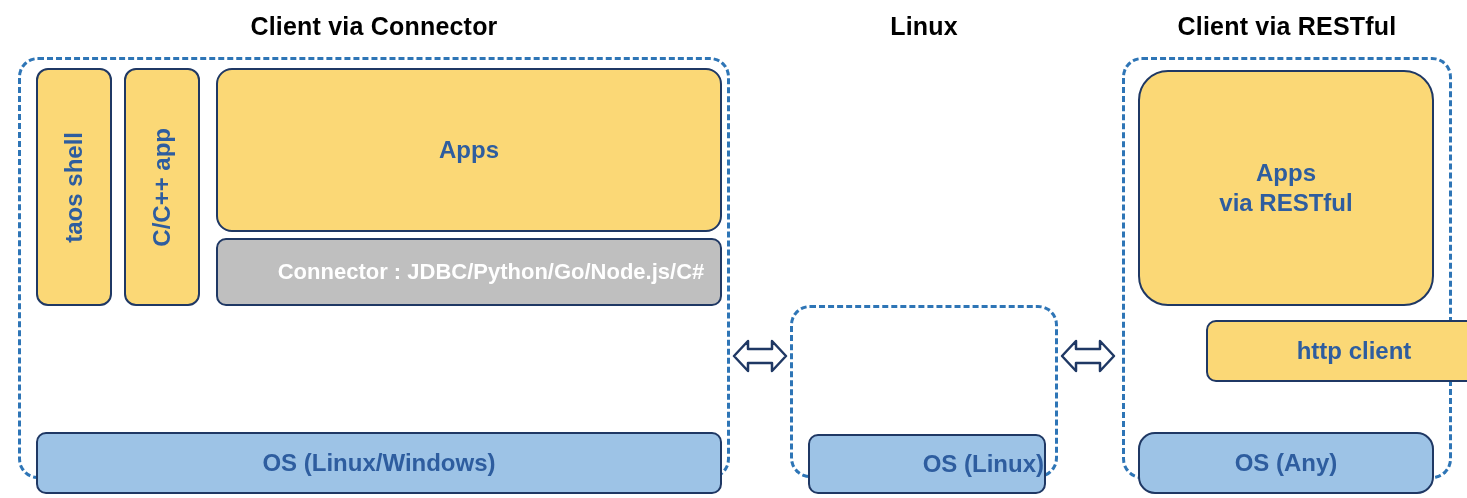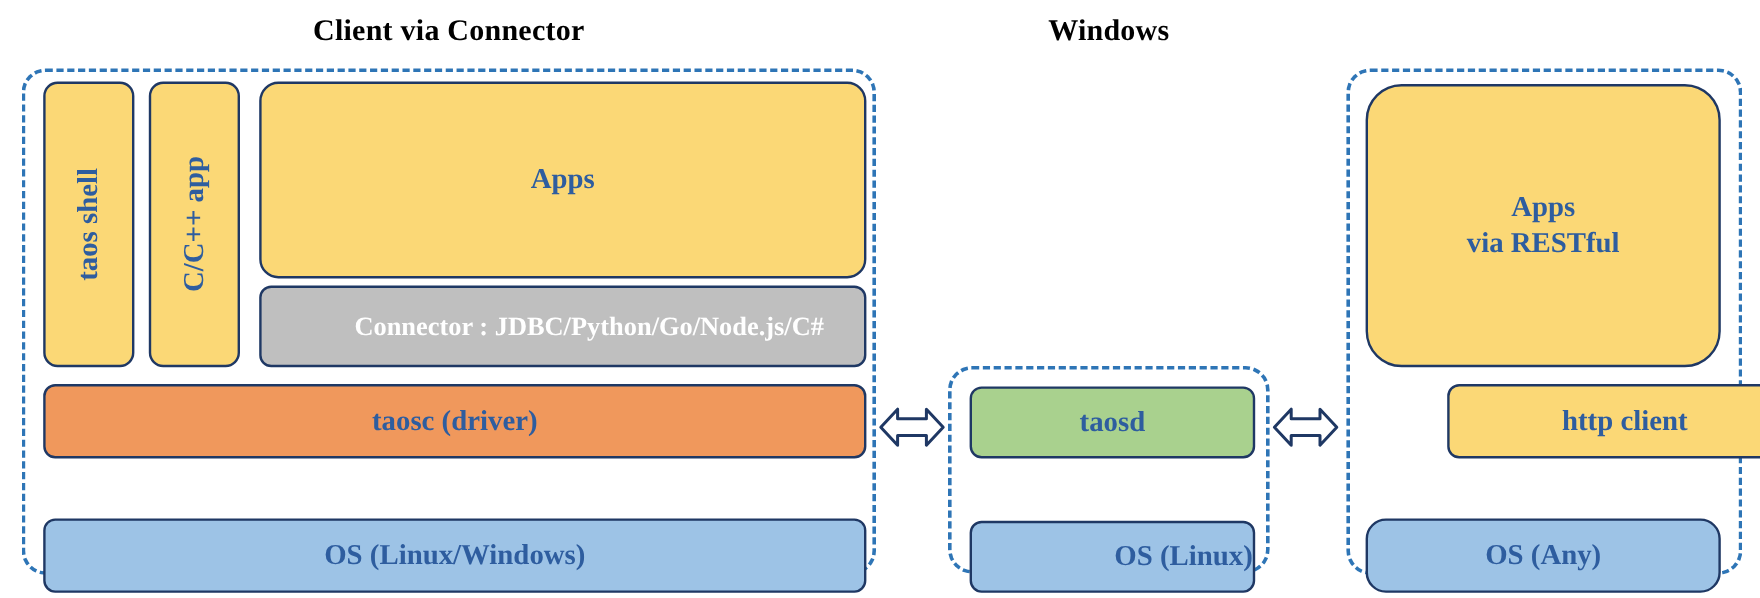--- a/index.html
+++ b/index.html
@@ -1,21 +1,21 @@
 <!DOCTYPE html>
 <html style="--yellow: #FBD876; --gray: #BFBFBF; --orange: #F0985C; --blue: #9DC3E6; --green: #A9D18E; --border: #1F3864; --dashed: #2E75B6; --text_dark: #2E5D9F; --text_white: #FFFFFF; --title: #000000;"><head>
 <meta charset="utf-8">
 <style>
   html, body { margin: 0; padding: 0; background: #ffffff; }
   .diagram {
     position: relative;
     width: 1467px;
     height: 498px;
     background: #ffffff;
-    font-family: Liberation Serif, serif;
+    font-family: Liberation Sans, sans-serif;
     font-weight: bold;
     overflow: hidden;
   }
   .section-title {
     position: absolute;
     top: 12px;
     font-size: 25px;
     color: #000000;
     text-align: center;
     letter-spacing: 0.2px;
@@ -85,54 +85,49 @@
   .a-left  { left: 731px;  top: 336px; }
   .a-right { left: 1059px; top: 336px; }
   .arrow svg { display: block; width: 100%; height: 100%; }
 </style>
 </head>
 <body>
 
 <div class="diagram">
 
   <div class="section-title t-left">Client via Connector</div>
-  <div class="section-title t-server">Windows</div>
+  <div class="section-title t-server">Linux</div>
+  <div class="section-title t-right">Client via RESTful</div>
 
   <div class="container c-left"></div>
 
   <div class="box yellow vert b-taos-shell">
     <span>taos shell</span>
   </div>
   <div class="box yellow vert b-cpp-app">
     <span>C/C++ app</span>
   </div>
   <div class="box yellow b-apps-l">
     <span>Apps</span>
   </div>
   <div class="box gray b-connector">
     <span>Connector : JDBC/Python/Go/Node.js/C#</span>
   </div>
-  <div class="box orange b-taosc">
-    <span>taosc (driver)</span>
-  </div>
   <div class="box blue b-os-l">
     <span>OS (Linux/Windows)</span>
   </div>
 
   <div class="arrow a-left">
     <svg viewBox="0 0 58 40" xmlns="http://www.w3.org/2000/svg">
       <polygon points="3,20 17,5 17,13 41,13 41,5 55,20 41,35 41,27 17,27 17,35" fill="#ffffff" stroke="#1F3864" stroke-width="2.5" stroke-linejoin="round"></polygon>
     </svg>
   </div>
 
   <div class="container c-server"></div>
 
-  <div class="box green b-taosd">
-    <span>taosd</span>
-  </div>
   <div class="box blue b-os-s">
     <span>OS (Linux)</span>
   </div>
 
   <div class="arrow a-right">
     <svg viewBox="0 0 58 40" xmlns="http://www.w3.org/2000/svg">
       <polygon points="3,20 17,5 17,13 41,13 41,5 55,20 41,35 41,27 17,27 17,35" fill="#ffffff" stroke="#1F3864" stroke-width="2.5" stroke-linejoin="round"></polygon>
     </svg>
   </div>
 

